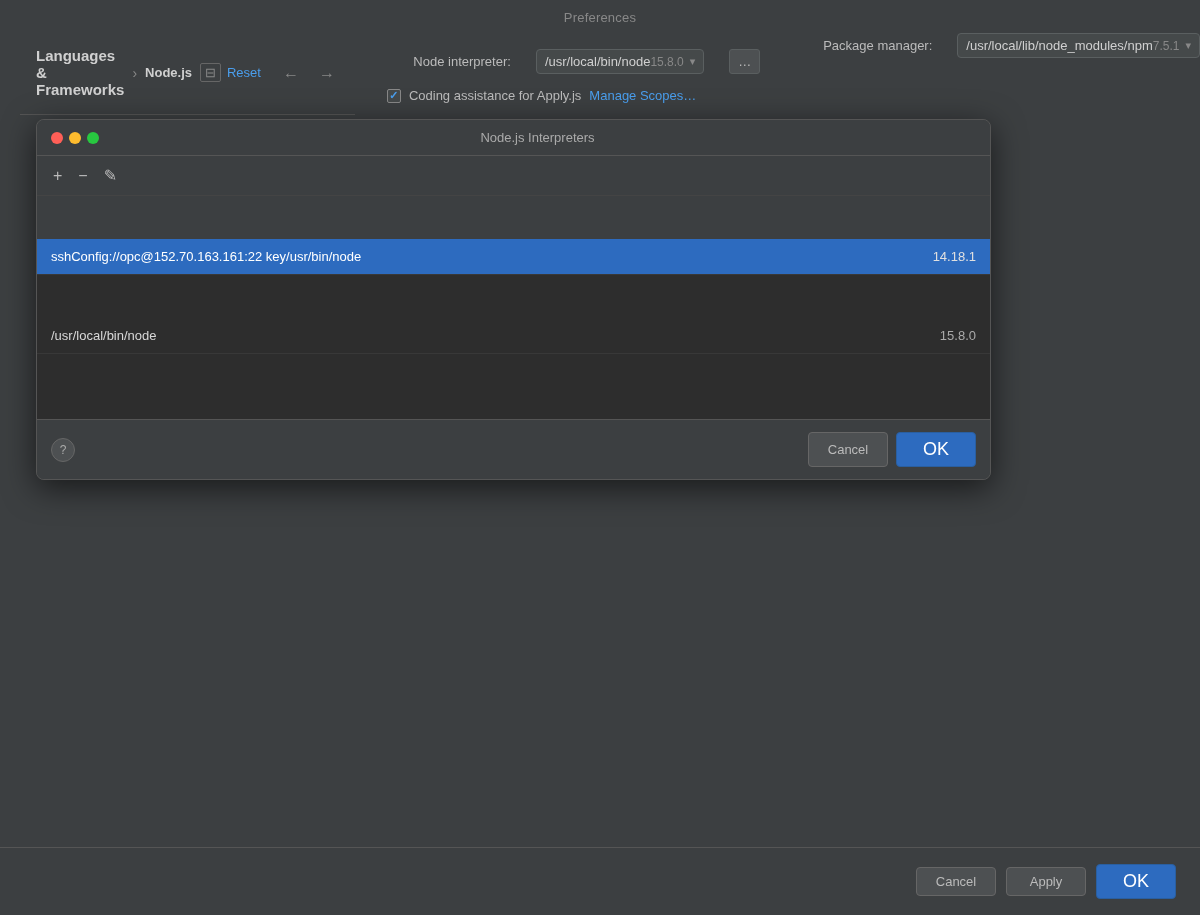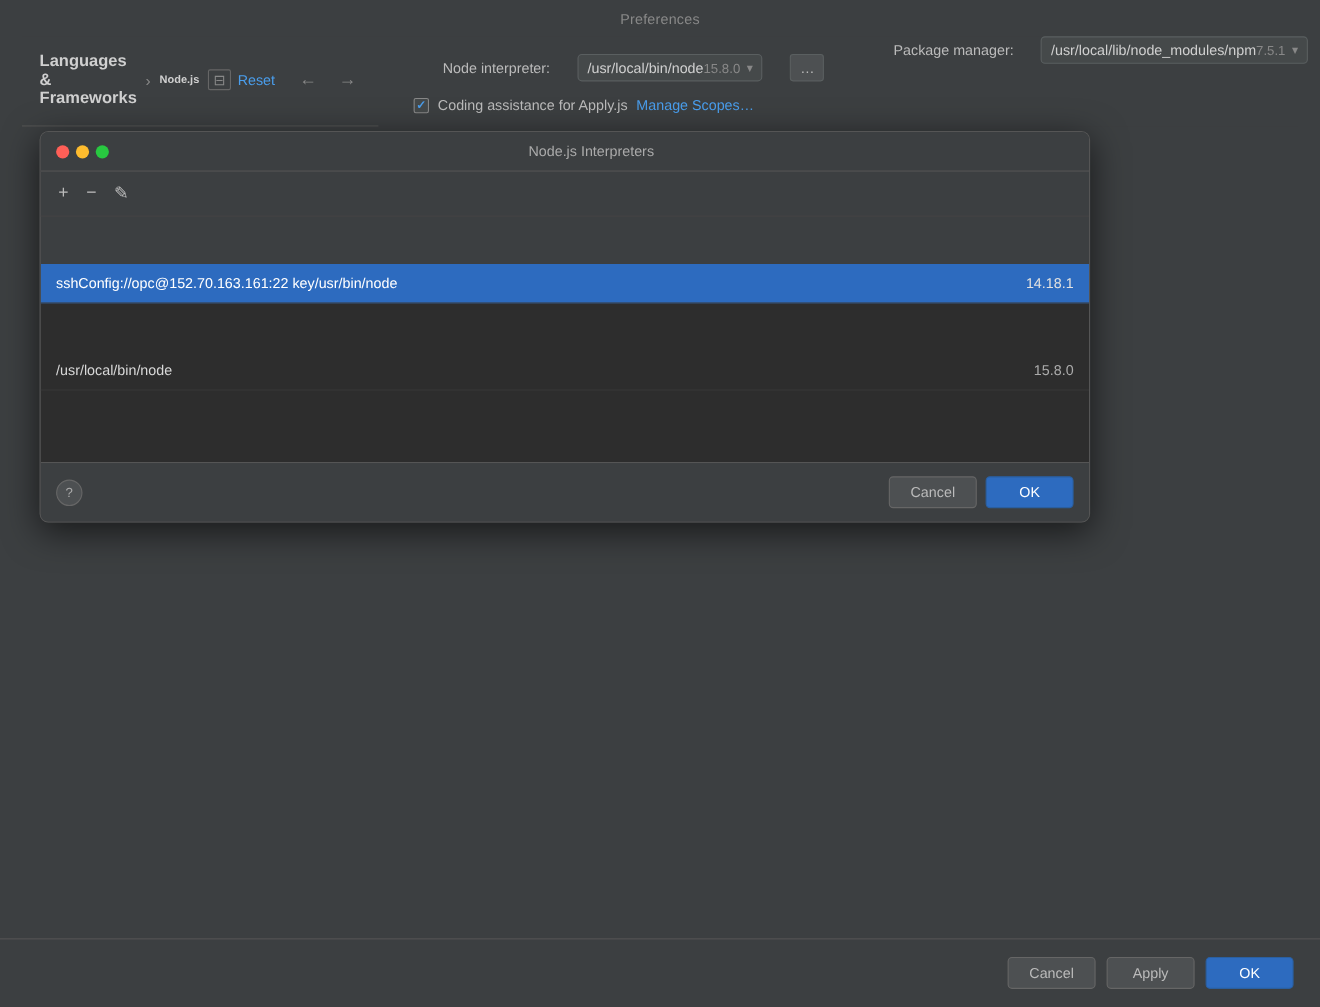--- a/index.html
+++ b/index.html
@@ -57,21 +57,21 @@
       font-weight: 600;
       color: #d0d0d0;
     }
 
     .breadcrumb-arrow {
       color: #888;
       font-size: 14px;
     }
 
     .breadcrumb-current {
-      font-size: 10px;
+      font-size: 13px;
       font-weight: 600;
       color: #d0d0d0;
     }
 
     .breadcrumb-icon {
       color: #888;
       font-size: 13px;
       border: 1px solid #666;
       padding: 1px 4px;
       border-radius: 2px;
@@ -344,21 +344,21 @@
       cursor: pointer;
       min-width: 80px;
     }
 
     .btn-primary {
       background: #2d6bbf;
       border: 1px solid #2a5fa0;
       border-radius: 4px;
       color: #fff;
       padding: 6px 18px;
-      font-size: 13px;
+      font-size: 18px;
       cursor: pointer;
       min-width: 80px;
     }
 
     
     .bottom-bar {
       position: absolute;
       bottom: 0;
       left: 0;
       width: 1200px;

